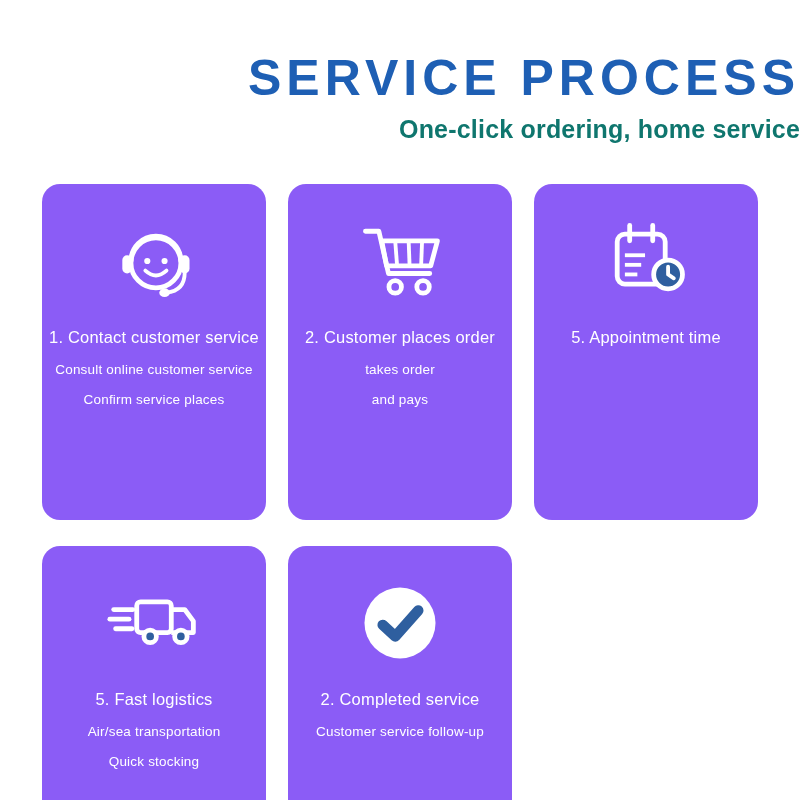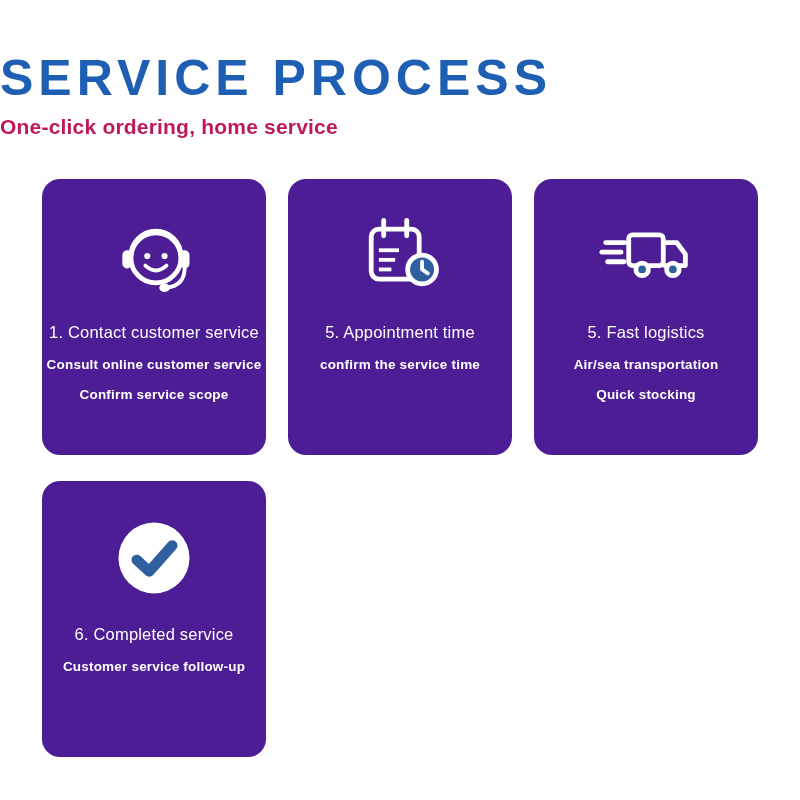--- a/index.html
+++ b/index.html
@@ -1,66 +1,66 @@
 <!DOCTYPE html>
 <html><head>
 <meta charset="utf-8">
 <style>
   * { margin: 0; padding: 0; box-sizing: border-box; }
   html, body { width: 800px; height: 800px; background: #ffffff; font-family: "Liberation Sans", sans-serif; }
   .page { width: 800px; height: 800px; overflow: hidden; }
 
-  .header { text-align: left; padding-top: 52px; }
+  .header { text-align: right; padding-top: 52px; }
   .main-title {
     color: #1E5FB4;
     font-size: 50px;
     font-weight: 800;
     letter-spacing: 5px;
     line-height: 1.05;
   }
   .subtitle {
-    color: #be185d;
-    font-size: 21px;
+    color: #0f766e;
+    font-size: 25px;
     font-weight: 700;
     margin-top: 10px;
     letter-spacing: 0.2px;
   }
 
   .grid {
     width: 716px;
     margin: 40px auto 0 auto;
     display: grid;
     grid-template-columns: repeat(3, 1fr);
     column-gap: 22px;
     row-gap: 26px;
   }
   .card {
-    background: #4c1d95;
+    background: #8b5cf6;
     border-radius: 18px;
-    height: 276px;
+    height: 336px;
     color: #ffffff;
     text-align: center;
     padding-top: 18px;
   }
   .icon-box {
     height: 118px;
     display: flex;
     align-items: center;
     justify-content: center;
   }
   .icon-box svg { width: 96px; height: 96px; }
   .card-title {
     font-size: 16.5px;
     font-weight: 400;
     margin-top: 8px;
     letter-spacing: 0.2px;
   }
   .card-line {
     font-size: 13.5px;
-    font-weight: 700;
+    font-weight: 400;
     margin-top: 15px;
     letter-spacing: 0.2px;
   }
 </style>
 </head>
 <body>
 
 <div class="page">
 
   <div class="header">
@@ -79,39 +79,54 @@
           <rect x="77" y="44" width="10" height="19" rx="5" fill="#fff"></rect>
           <circle cx="43" cy="50" r="3.2" fill="#fff"></circle>
           <circle cx="61" cy="50" r="3.2" fill="#fff"></circle>
           <path d="M 41 60 Q 52 70 63 60" fill="none" stroke="#fff" stroke-width="4" stroke-linecap="round"></path>
           <path d="M 82 62 Q 82 81 63 83" fill="none" stroke="#fff" stroke-width="4" stroke-linecap="round"></path>
           <ellipse cx="61" cy="83" rx="5.5" ry="4.5" fill="#fff"></ellipse>
         </svg>
       </div>
       <div class="card-title">1. Contact customer service</div>
       <div class="card-line">Consult online customer service</div>
-      <div class="card-line">Confirm service scope</div>
+      <div class="card-line">Confirm service places</div>
     </div>
 
+    <div class="card">
+      <div class="icon-box">
+        <svg viewBox="0 0 100 100">
+          <path d="M 14 19 H 28 L 38 63 H 81" fill="none" stroke="#fff" stroke-width="5" stroke-linejoin="round" stroke-linecap="round"></path>
+          <path d="M 31 29 H 89 L 82 55 H 36 Z" fill="none" stroke="#fff" stroke-width="5" stroke-linejoin="round"></path>
+          <line x1="45" y1="29" x2="47" y2="55" stroke="#fff" stroke-width="4"></line>
+          <line x1="59" y1="29" x2="60" y2="55" stroke="#fff" stroke-width="4"></line>
+          <line x1="73" y1="29" x2="72" y2="55" stroke="#fff" stroke-width="4"></line>
+          <circle cx="45" cy="77" r="6.5" fill="none" stroke="#fff" stroke-width="5"></circle>
+          <circle cx="74" cy="77" r="6.5" fill="none" stroke="#fff" stroke-width="5"></circle>
+        </svg>
+      </div>
+      <div class="card-title">2. Customer places order</div>
+      <div class="card-line">takes order</div>
+      <div class="card-line">and pays</div>
+    </div>
 
     <div class="card">
       <div class="icon-box">
         <svg viewBox="0 0 100 100">
           <rect x="20" y="22" width="50" height="52" rx="8" fill="none" stroke="#fff" stroke-width="5"></rect>
           <line x1="33" y1="13" x2="33" y2="29" stroke="#fff" stroke-width="5" stroke-linecap="round"></line>
           <line x1="57" y1="13" x2="57" y2="29" stroke="#fff" stroke-width="5" stroke-linecap="round"></line>
           <line x1="28" y1="44" x2="49" y2="44" stroke="#fff" stroke-width="4"></line>
           <line x1="28" y1="54" x2="45" y2="54" stroke="#fff" stroke-width="4"></line>
           <line x1="28" y1="64" x2="41" y2="64" stroke="#fff" stroke-width="4"></line>
           <circle cx="73" cy="64" r="15" fill="#2F5F9F" stroke="#fff" stroke-width="5"></circle>
           <path d="M 73 56 V 64 L 79 68" fill="none" stroke="#fff" stroke-width="4" stroke-linecap="round" stroke-linejoin="round"></path>
         </svg>
       </div>
       <div class="card-title">5. Appointment time</div>
-      <div class="card-line">confirm the service time</div>
     </div>
 
     <div class="card">
       <div class="icon-box">
         <svg viewBox="0 0 100 100">
           <line x1="8" y1="36" x2="28" y2="36" stroke="#fff" stroke-width="5" stroke-linecap="round"></line>
           <line x1="4" y1="46" x2="24" y2="46" stroke="#fff" stroke-width="5" stroke-linecap="round"></line>
           <line x1="10" y1="56" x2="27" y2="56" stroke="#fff" stroke-width="5" stroke-linecap="round"></line>
           <rect x="32" y="28" width="36" height="32" rx="4" fill="none" stroke="#fff" stroke-width="5"></rect>
           <path d="M 68 36 H 82 L 91 48 V 60 H 68" fill="none" stroke="#fff" stroke-width="5" stroke-linejoin="round"></path>
@@ -125,18 +140,18 @@
     </div>
 
 
     <div class="card">
       <div class="icon-box">
         <svg viewBox="0 0 100 100">
           <circle cx="50" cy="50" r="37" fill="#fff"></circle>
           <path d="M 32 52 L 45 64 L 69 37" fill="none" stroke="#2F5F9F" stroke-width="11" stroke-linecap="round" stroke-linejoin="round"></path>
         </svg>
       </div>
-      <div class="card-title">6. Completed service</div>
+      <div class="card-title">2. Completed service</div>
       <div class="card-line">Customer service follow-up</div>
     </div>
 
   </div>
 </div>
 
 </body></html>

